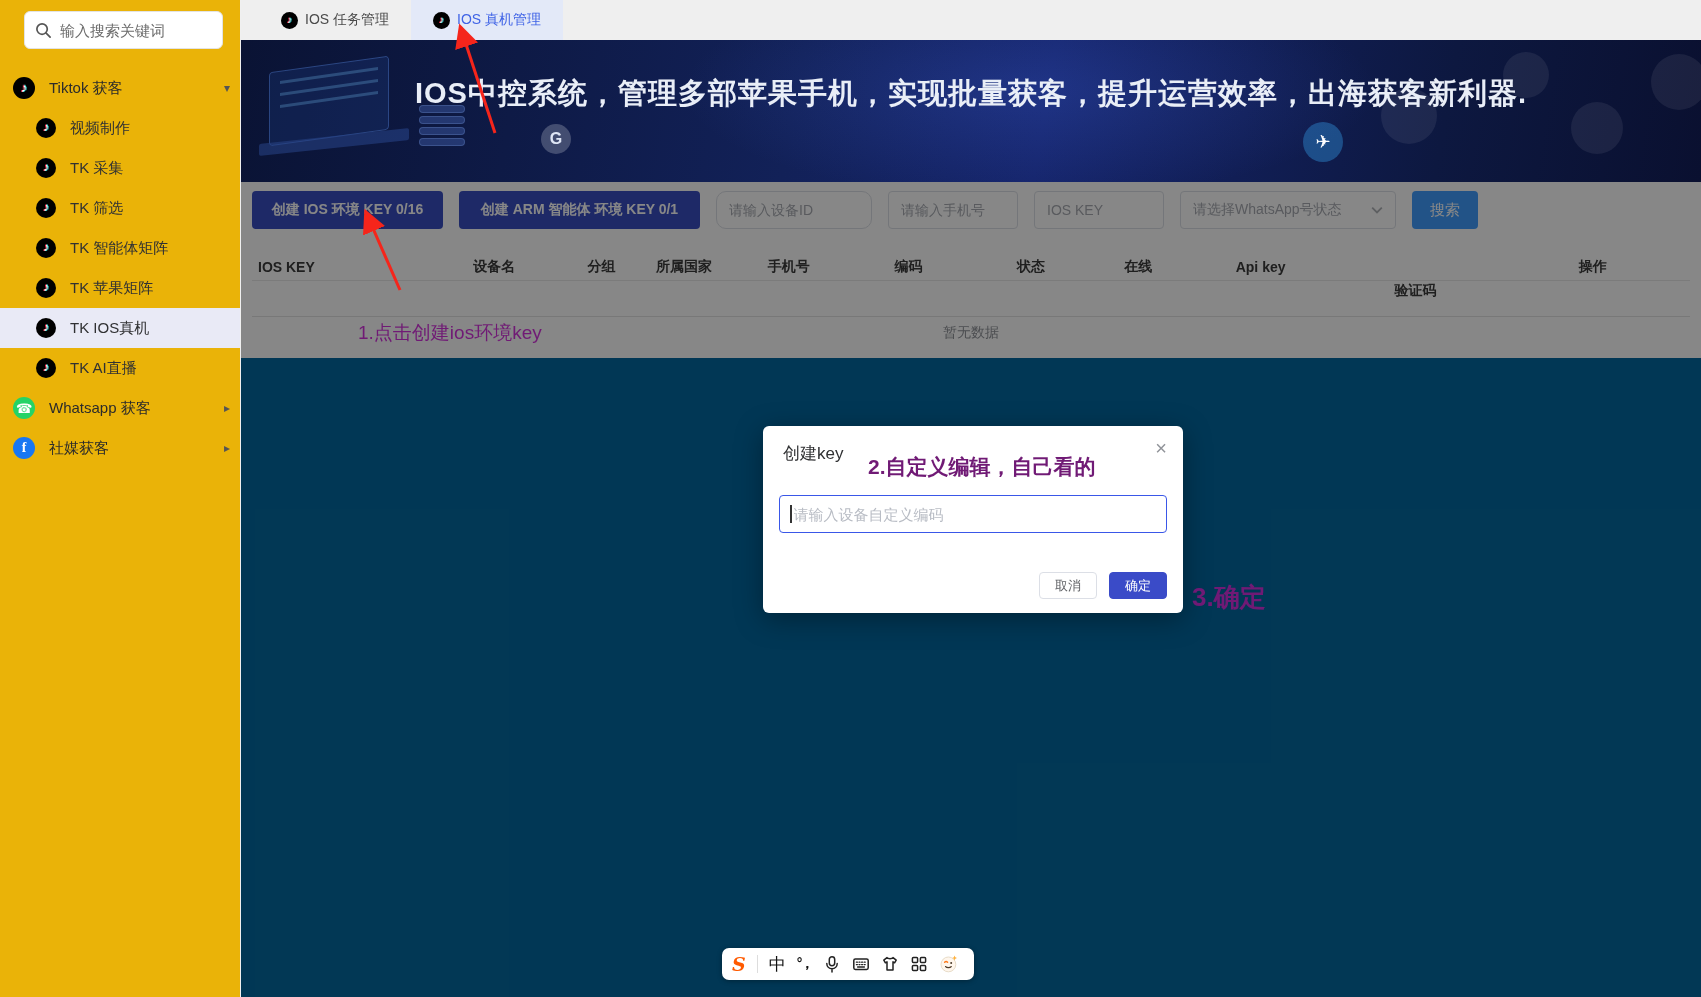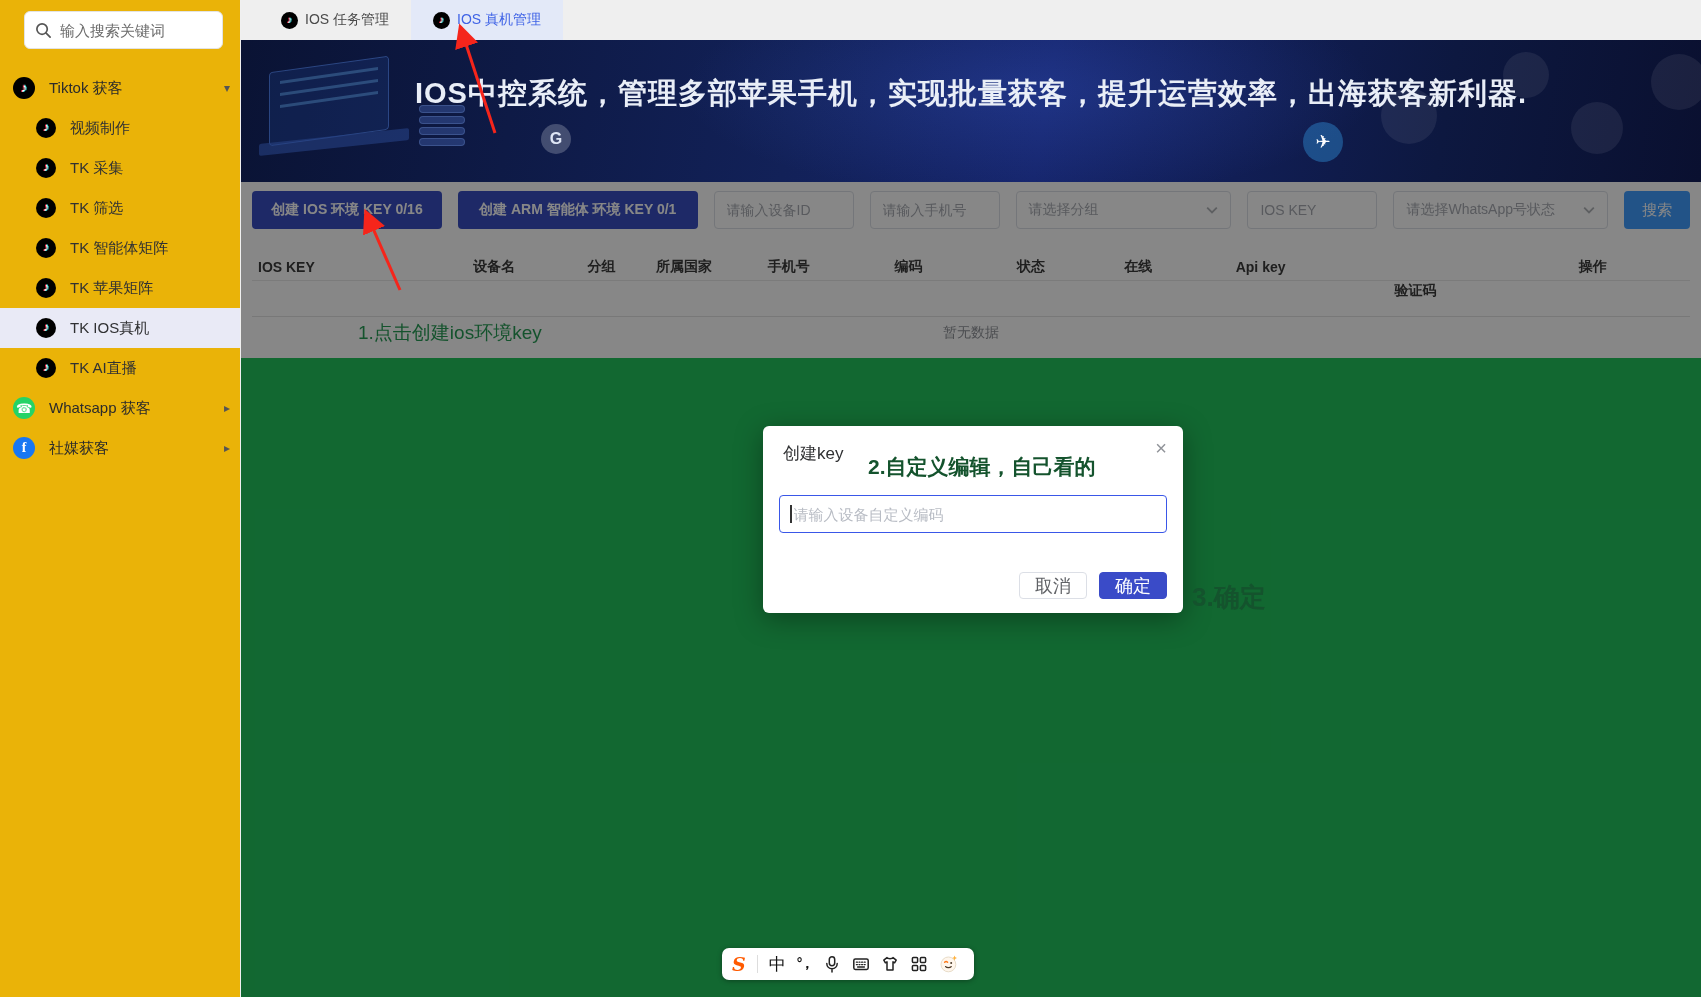--- a/index.html
+++ b/index.html
@@ -47,31 +47,31 @@
   .illus .screen i { display:block; height:3px; margin:9px 10px 0; background:rgba(120,200,255,.5); }
   .illus .base { position:absolute; left:0px; top:78px; width:150px; height:12px; background:rgba(60,100,190,.6); border-radius:2px; transform:skewY(-6deg); }
   .illus .coins { position:absolute; left:160px; top:44px; width:46px; height:52px; }
   .illus .coins i { display:block; height:8px; margin-top:3px; background:rgba(90,130,220,.55); border:1px solid rgba(140,180,255,.5); border-radius:4px; }
   .deco { position:absolute; border-radius:50%; display:flex; align-items:center; justify-content:center; color:#fff; }
   .deco.faint { background:rgba(255,255,255,.07); }
   .deco.tg { background:rgba(46,140,210,.45); font-size:18px; }
   .deco.g { background:rgba(255,255,255,.22); font-weight:bold; font-size:16px; color:#dfe6f5; }
 
   
-  .content { position:relative; height:815px; background:#22c55e; }
+  .content { position:relative; height:815px; background:#0369a1; }
   .white-top { height:176px; background:#fff; padding:9px 11px 0; }
   .filters { display:flex; gap:16px; }
   .btn { height:38px; border:none; border-radius:4px; color:#fff; font-size:14px; font-weight:bold; cursor:pointer; font-family:inherit; }
   .btn.primary { background:#3a4fc2; }
   .btn.create-ios { width:191px; }
   .btn.create-arm { width:241px; }
   .btn.search { width:66px; background:#409eff; font-weight:normal; font-size:15px; }
   .f-input { height:38px; border:1px solid #dcdfe6; border-radius:4px; padding:0 12px; font-size:14px; color:#333; font-family:inherit; outline:none; background:#fff; }
   .f-input::placeholder { color:#a8abb2; }
-  .in-device { width:140px; } .in-phone { width:130px; } .in-ioskey { width:130px; }
+  .in-device { width:156px;border-radius:10px; } .in-phone { width:130px; } .in-ioskey { width:130px; }
   .f-select { height:38px; border:1px solid #dcdfe6; border-radius:4px; background:#fff; display:flex; align-items:center; justify-content:space-between; padding:0 12px; cursor:pointer; }
   .f-select .ph { font-size:14px; color:#a8abb2; }
   .sel-group { width:217px; } .sel-wa { width:216px; }
 
   .thead { margin-top:24px; display:flex; height:28px; align-items:center; border-bottom:1px solid #e8e8e8; }
   .th { font-size:14px; font-weight:bold; color:#3c3c3c; text-align:center; }
   .th:nth-child(1){ width:170px; text-align:left; padding-left:6px; }
   .th:nth-child(2){ width:145px; } .th:nth-child(3){ width:70px; }
   .th:nth-child(4){ width:95px; }  .th:nth-child(5){ width:115px; }
   .th:nth-child(6){ width:125px; } .th:nth-child(7){ width:120px; }
@@ -85,26 +85,26 @@
   
   .modal { position:absolute; left:763px; top:426px; width:420px; height:187px; background:#fff; border-radius:6px;
     box-shadow:0 6px 28px rgba(0,0,0,.35); z-index:10; }
   .modal-title { position:absolute; left:20px; top:16px; font-size:17px; color:#303133; }
   .modal-close { position:absolute; right:16px; top:12px; font-size:20px; color:#909399; cursor:pointer; line-height:1; }
   .modal-inwrap { position:absolute; left:16px; top:69px; width:388px; height:38px; border:1px solid #3a57e8; border-radius:4px; display:flex; align-items:center; padding:0 10px; }
   .modal-inwrap .caret-bar { width:1.5px; height:18px; background:#333; margin-right:2px; }
   .modal-inwrap input { border:none; outline:none; flex:1; font-size:15px; color:#333; font-family:inherit; }
   .modal-inwrap input::placeholder { color:#b8bcc4; }
   .modal-footer { position:absolute; right:16px; top:146px; display:flex; gap:12px; }
-  .mbtn { height:27px; border-radius:4px; font-size:18px; padding:0 15px; cursor:pointer; font-family:inherit; }
+  .mbtn { height:27px; border-radius:4px; font-size:13px; padding:0 15px; cursor:pointer; font-family:inherit; }
   .mbtn.cancel { background:#fff; border:1px solid #dcdfe6; color:#606266; }
   .mbtn.confirm { background:#3a4bc8; border:1px solid #3a4bc8; color:#fff; font-weight:normal; }
 
   
-  .anno { position:absolute; color:#14532d; z-index:12; white-space:nowrap; }
+  .anno { position:absolute; color:#701a75; z-index:12; white-space:nowrap; }
   .anno.s1 { left:358px; top:320px; font-size:19px; }
   .anno.s2 { left:868px; top:453px; font-size:21px; font-weight:600; z-index:11; }
   .anno.s3 { left:1192px; top:580px; font-size:26px; font-weight:600; }
   .arrow-svg { position:absolute; z-index:12; overflow:visible; }
   .arrow-tab { left:440px; top:18px; }
   .arrow-btn { left:352px; top:205px; }
 
   
   .ime { position:absolute; left:722px; top:948px; width:252px; height:32px; background:#fff; border-radius:7px;
     box-shadow:0 1px 5px rgba(0,0,0,.35); display:flex; align-items:center; padding:0 10px; gap:11px; z-index:20; }
@@ -229,26 +229,20 @@
     <div class="banner-title">IOS中控系统，管理多部苹果手机，实现批量获客，提升运营效率，出海获客新利器.</div>
   </div>
 
   <div class="content">
     <div class="white-top">
       <div class="filters">
         <button class="btn primary create-ios">创建 IOS 环境 KEY 0/16</button>
         <button class="btn primary create-arm">创建 ARM 智能体 环境 KEY 0/1</button>
         <input class="f-input in-device" placeholder="请输入设备ID" style="">
         <input class="f-input in-phone" placeholder="请输入手机号" style="">
-        <div class="f-select sel-group">
-          <span class="ph">请选择分组</span>
-          <svg width="12" height="8" viewBox="0 0 10 6">
-              <polyline points="1,1 5,5 9,1" fill="none" stroke="#b0b3b8" stroke-width="1.5"></polyline>
-            </svg>
-        </div>
         <input class="f-input in-ioskey" placeholder="IOS KEY" style="">
         <div class="f-select sel-wa">
           <span class="ph">请选择WhatsApp号状态</span>
           <svg width="12" height="8" viewBox="0 0 10 6">
               <polyline points="1,1 5,5 9,1" fill="none" stroke="#b0b3b8" stroke-width="1.5"></polyline>
             </svg>
         </div>
         <button class="btn search">搜索</button>
       </div>
 

